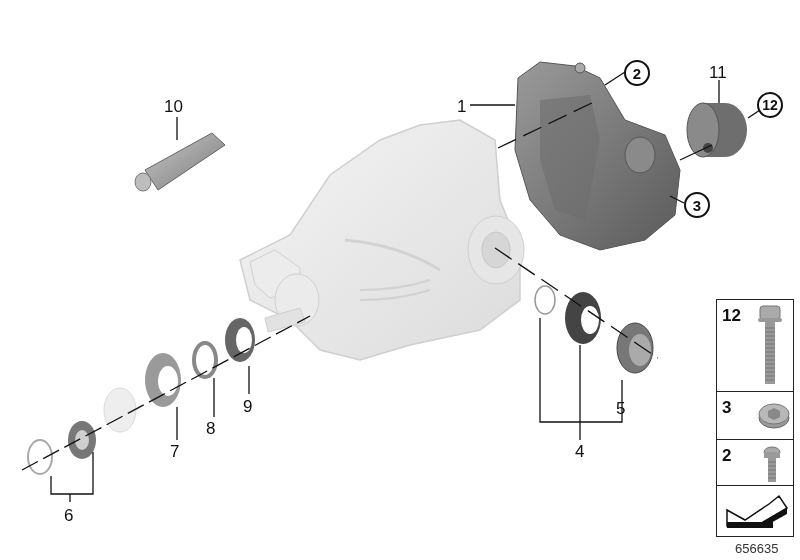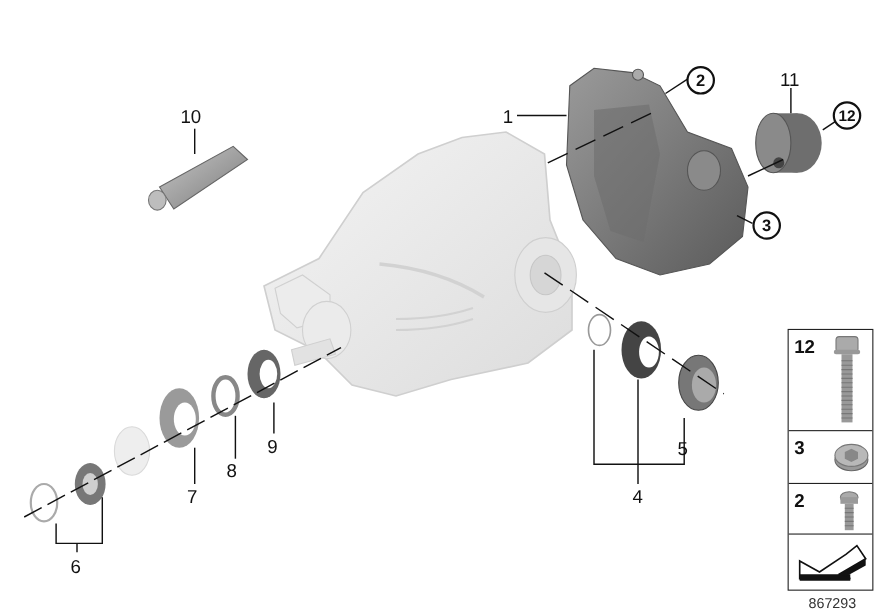--- a/index.html
+++ b/index.html
@@ -153,13 +153,13 @@
   </div>
   <div class="cell" style="top:186px;height:50px;border-bottom:none;">
     <svg style="position:absolute;left:6px;top:6px;" width="66" height="38">
       <path d="M4 18 L22 28 L46 12 L56 4 L64 16 L40 30 L50 34 L4 34 Z" fill="#fff" stroke="#111" stroke-width="1.5"></path>
       <path d="M4 30 L50 30 L50 36 L4 36 Z" fill="#111"></path>
       <path d="M40 30 L64 16 L64 22 L46 32 Z" fill="#111"></path>
     </svg>
   </div>
 </div>
 
-<div class="docnum">867293</div>
+<div class="docnum">656635</div>
 
 </body></html>

